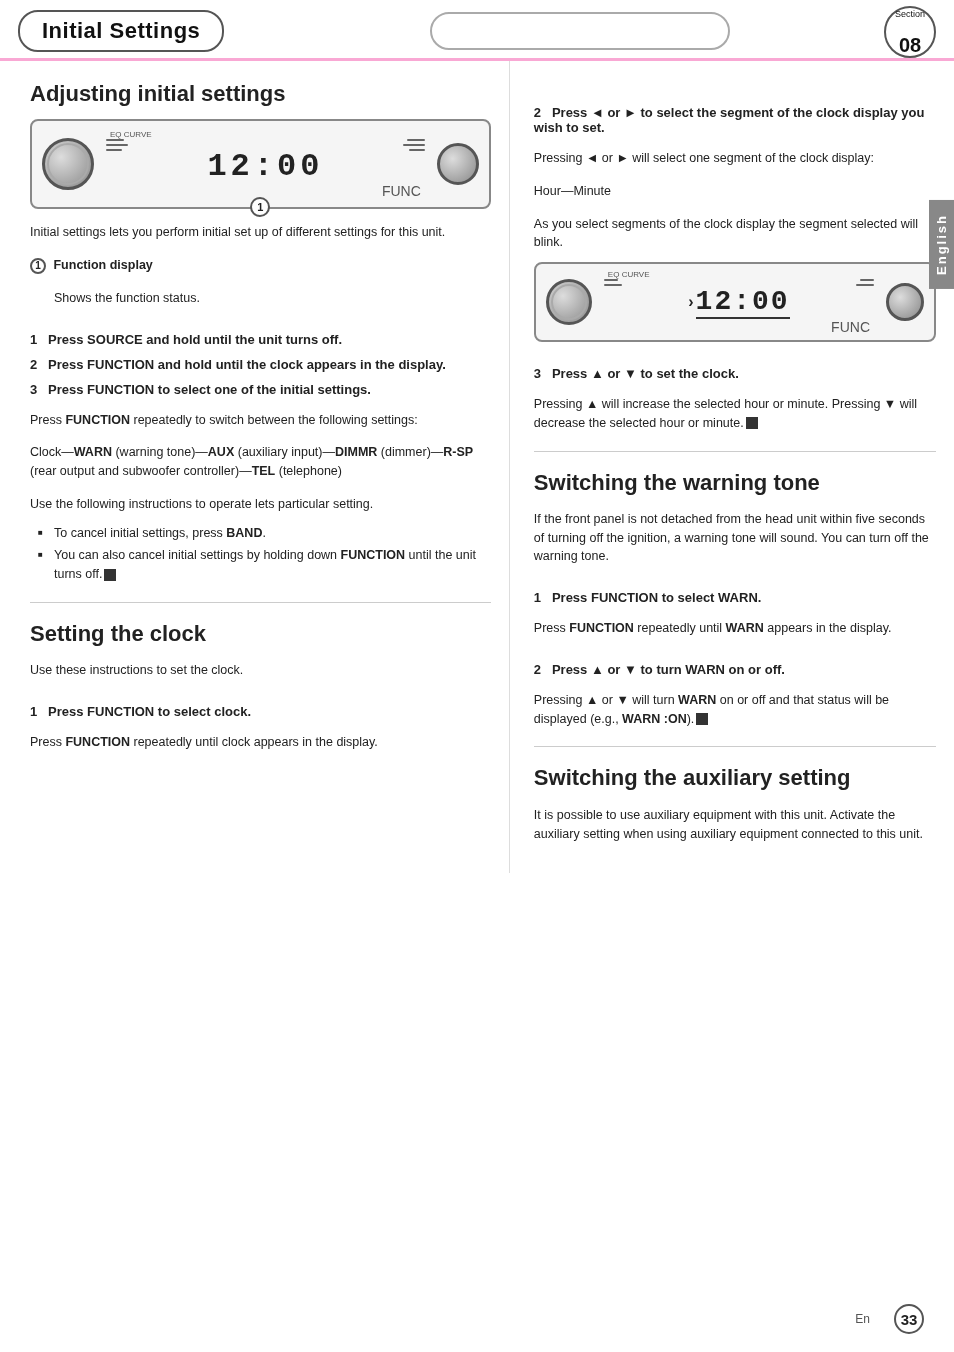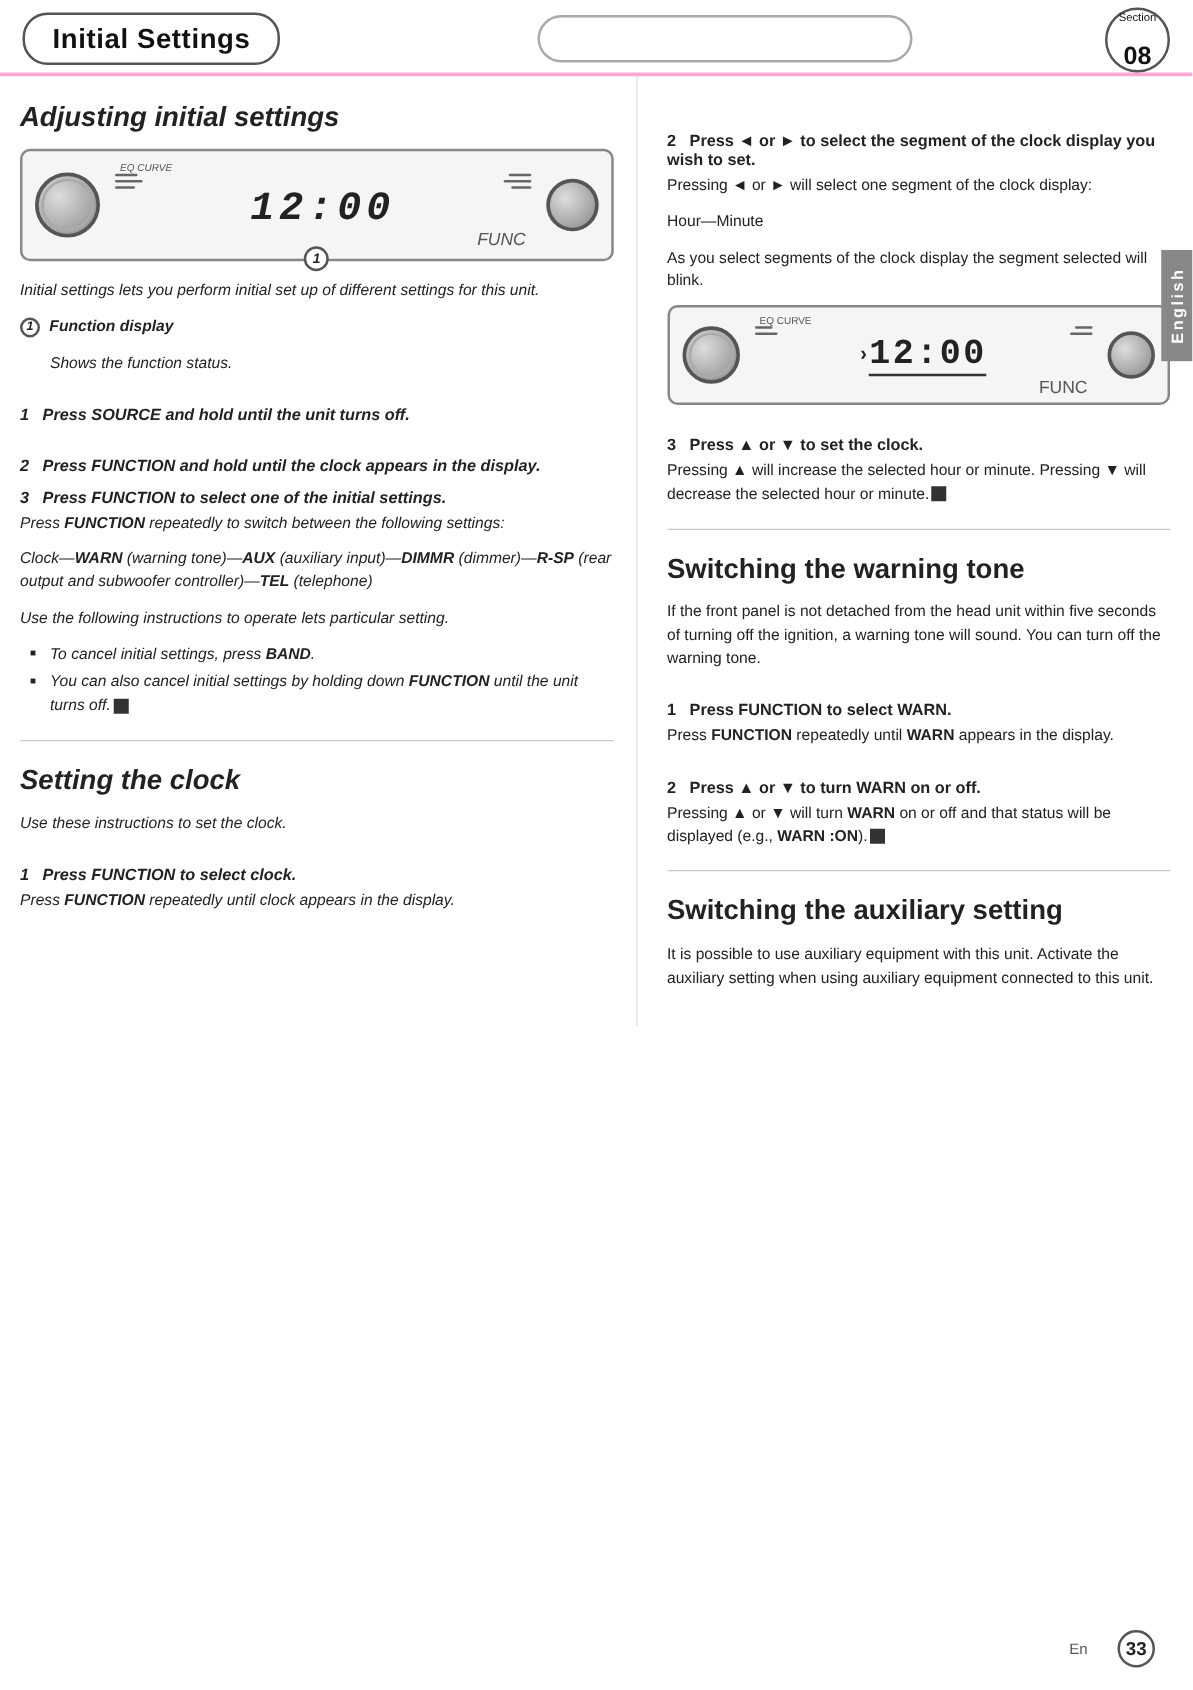--- a/index.html
+++ b/index.html
@@ -82,23 +82,22 @@
       letter-spacing: 2px;
     }
 
     
     .main-content {
       display: flex;
       padding: 0;
     }
     .left-col {
       width: 528px;
-      padding: 20px 18px 20px 16px;
+      padding: 20px 18px 20px 30px;
       border-right: 1px solid #ddd;
-      font-style: italic;
     }
     .right-col {
       width: 460px;
       padding: 20px 18px 20px 24px;
     }
 
     
     .section-title {
       font-size: 22px;
       font-weight: bold;
@@ -187,20 +186,21 @@
       justify-content: center;
       font-size: 11px;
       background: #fff;
       font-weight: bold;
     }
 
     .body-text {
       font-size: 12.5px;
       line-height: 1.5;
       margin-bottom: 10px;
+      margin-top: 14px;
     }
 
     .step-heading-bold {
       font-size: 13px;
       font-weight: bold;
       margin-bottom: 4px;
       margin-top: 24px;
     }
     .step-num-circle {
       display: inline-flex;
@@ -363,21 +363,21 @@
     <p class="body-text">
       <span class="step-num-circle">1</span>
       <strong>Function display</strong>
     </p>
     <p class="body-text" style="padding-left:24px;">Shows the function status.</p>
 
     <p class="step-heading-bold">
       <strong>1&nbsp;&nbsp;&nbsp;Press SOURCE and hold until the unit turns off.</strong>
     </p>
 
-    <p class="step-heading-bold" style="margin-top:26px;">
+    <p class="step-heading-bold" style="margin-top:10px;">
       <strong>2&nbsp;&nbsp;&nbsp;Press FUNCTION and hold until the clock appears in the display.</strong>
     </p>
 
     <p class="step-heading-bold" style="margin-top:10px;">
       <strong>3&nbsp;&nbsp;&nbsp;Press FUNCTION to select one of the initial settings.</strong>
     </p>
     <p class="body-text">
       Press <strong>FUNCTION</strong> repeatedly to switch between the following settings:
     </p>
     <p class="body-text">

